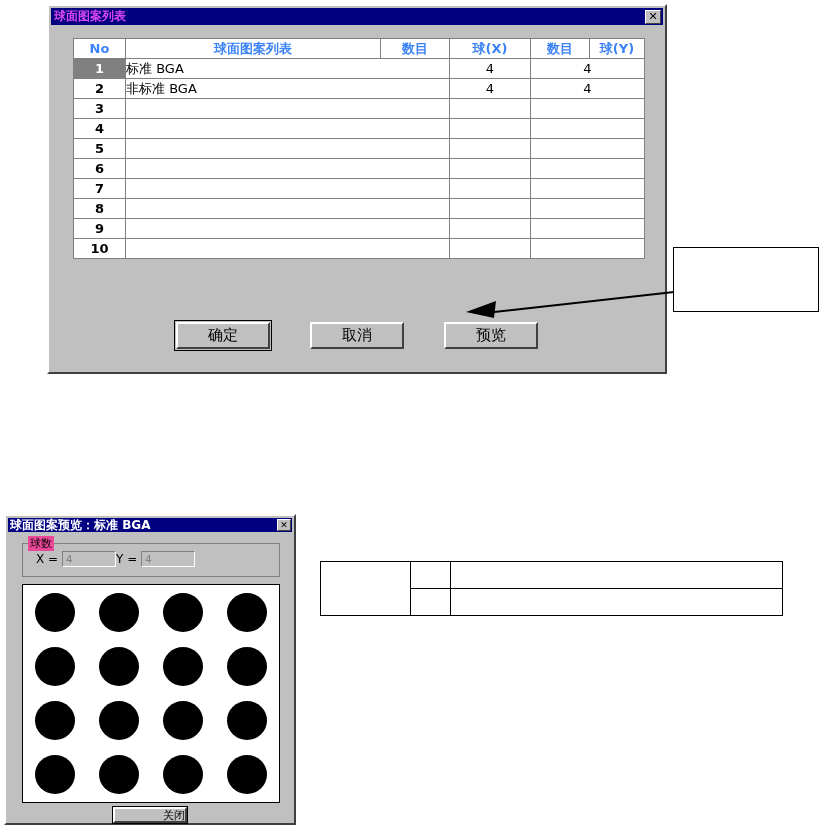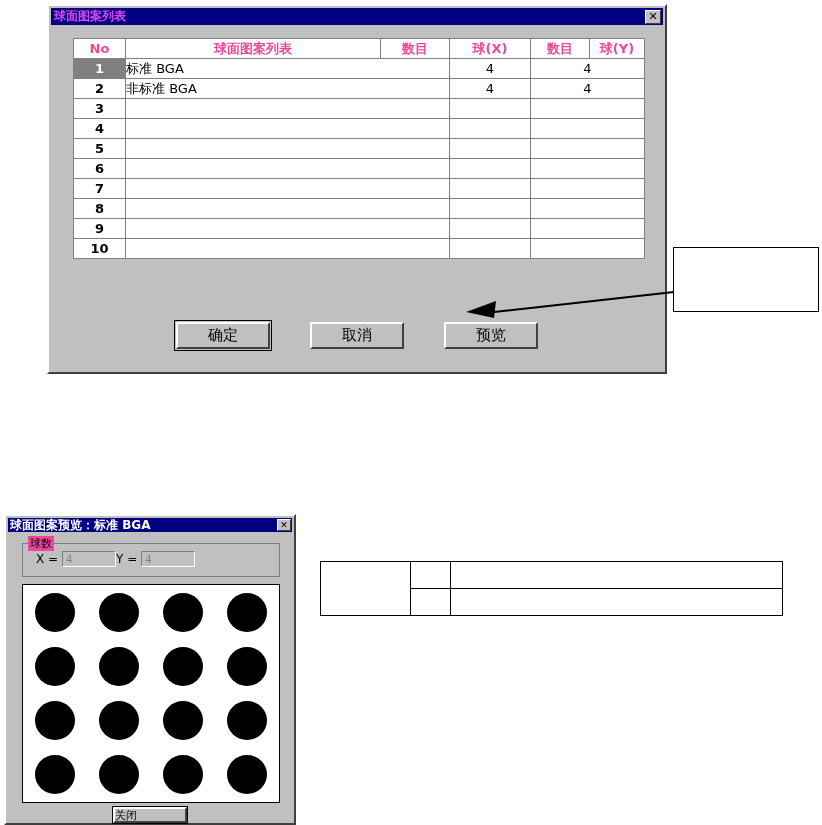--- a/index.html
+++ b/index.html
@@ -90,21 +90,21 @@
     height: 19px;
     padding: 0;
     font-size: 13px;
     font-family: "DejaVu Sans", sans-serif;
     background: #ffffff;
   }
   td.no-head, td.col-head {
     background: #c0c0c0;
     text-align: center;
     font-weight: bold;
-    color: #ec4899;
+    color: #3b82f6;
     border: 1px solid #ffffff;
     border-right-color: #808080;
     border-bottom-color: #808080;
     margin-top: 25px;
   }
   thead td {
     height: 21px;
   }
   td.no-cell {
     width: 58px;
@@ -308,21 +308,21 @@
   .btn-small {
     width: 74px;
     height: 16px;
     background: #c0c0c0;
     border-top: 2px solid #ffffff;
     border-left: 2px solid #ffffff;
     border-right: 2px solid #404040;
     border-bottom: 2px solid #404040;
     font-size: 11px;
     font-family: "DejaVu Sans", sans-serif;
-    text-align: left;
+    text-align: right;
     line-height: 13px;
     box-sizing: border-box;
     outline: 1px solid #000000;
     outline-offset: 0px;
   }
 
   
   .anno-table {
     position: absolute;
     left: 320px;

